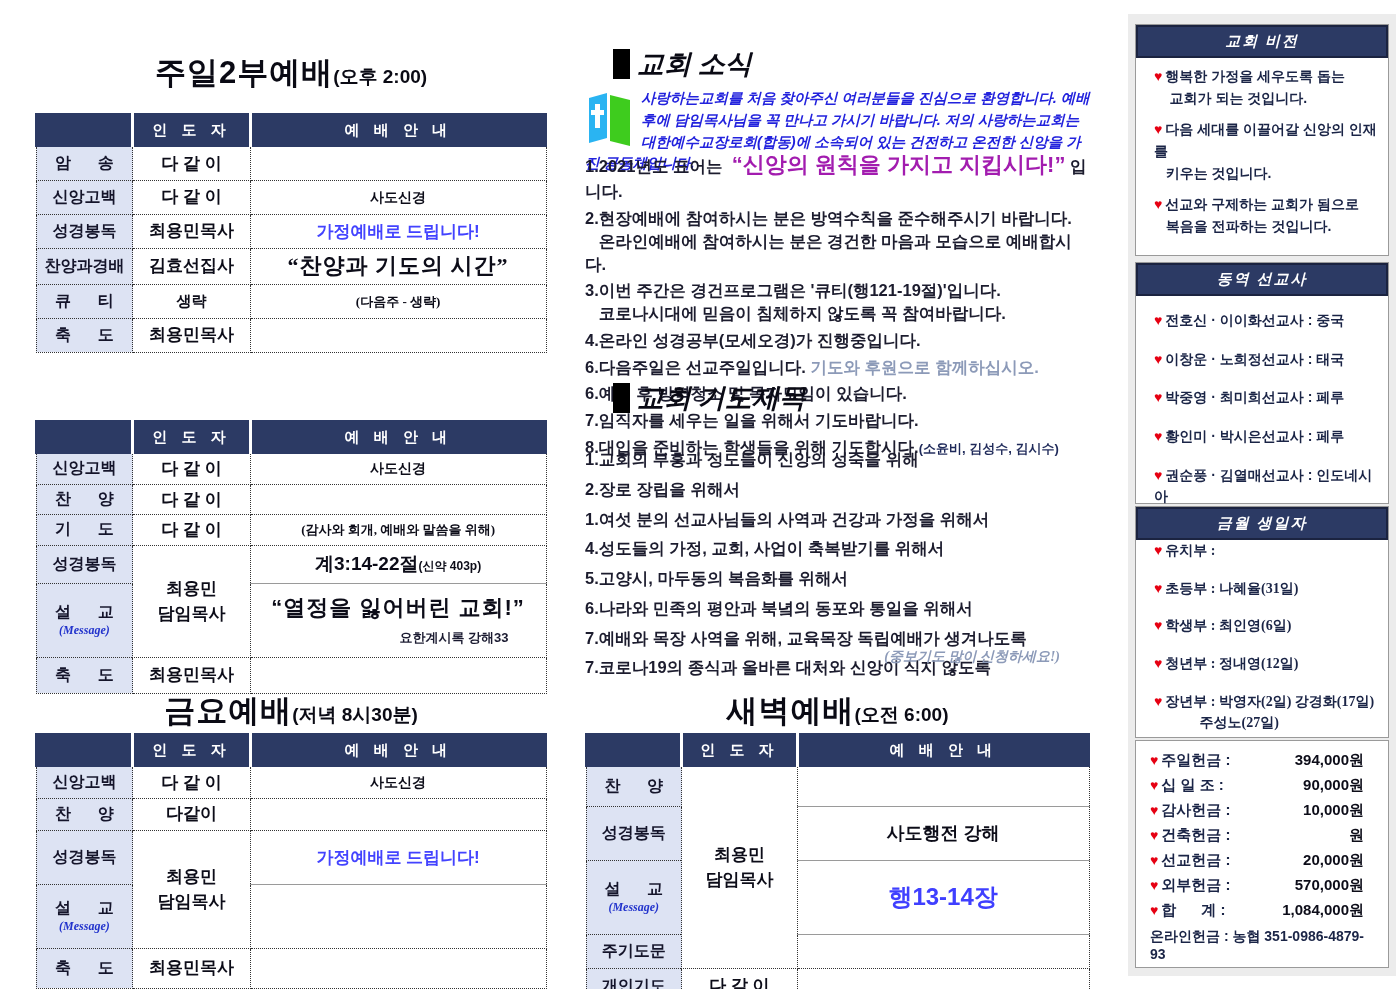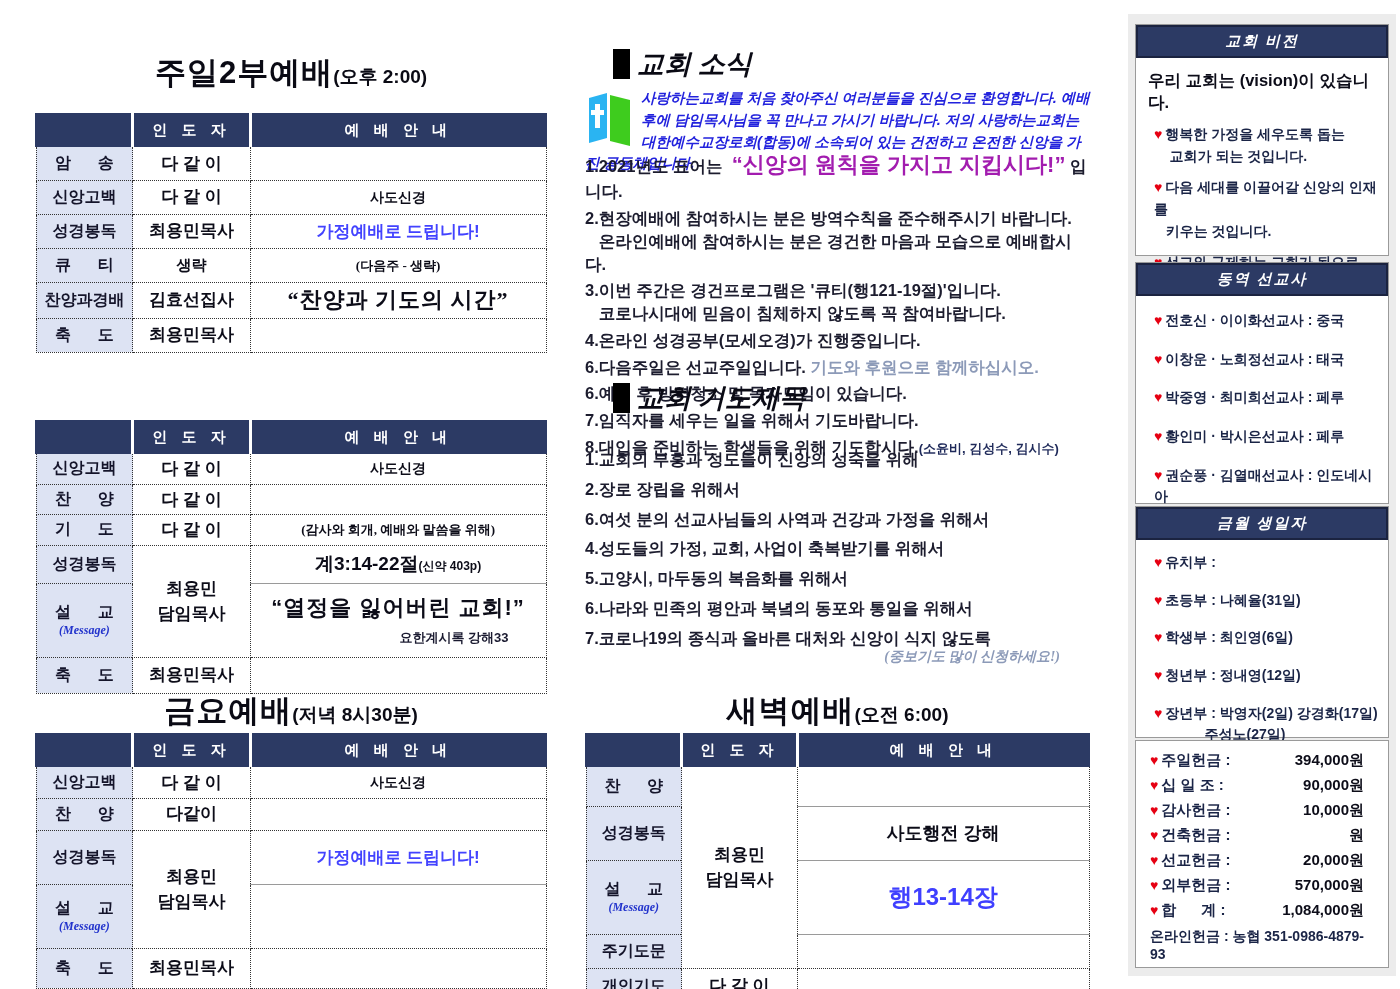--- a/index.html
+++ b/index.html
@@ -98,29 +98,29 @@
           <tr style="height: 34px;">
             <td class="lbl">신앙고백</td>
             <td class="ldr">다 같 이</td>
             <td class="cnt"><span class="c-sm">사도신경</span></td>
           </tr>
           <tr style="height: 34px;">
             <td class="lbl">성경봉독</td>
             <td class="ldr">최용민목사</td>
             <td class="cnt"><span class="c-blue">가정예배로 드립니다!</span></td>
           </tr>
-          <tr style="height: 34px;">
-            <td class="lbl">큐      티</td>
-            <td class="ldr sc">생략</td>
-            <td class="cnt"><span class="c-sc-sm">(다음주  - 생략)</span></td>
-          </tr>
           <tr style="height: 36px;">
             <td class="lbl">찬양과경배</td>
             <td class="ldr">김효선집사</td>
             <td class="cnt"><span class="c-quote">“찬양과 기도의 시간”</span></td>
+          </tr>
+          <tr style="height: 34px;">
+            <td class="lbl">큐      티</td>
+            <td class="ldr sc">생략</td>
+            <td class="cnt"><span class="c-sc-sm">(다음주  - 생략)</span></td>
           </tr>
           <tr style="height: 34px;">
             <td class="lbl">축      도</td>
             <td class="ldr">최용민목사</td>
             <td class="cnt"></td>
           </tr>
         </tbody>
       </table>
 
     <table class="service-table" style="top:420px;">
@@ -245,24 +245,25 @@
         <div class="news-item"><span>8.대입을 준비하는 학생들을 위해 기도합시다.</span><span class="seg-small">(소윤비, 김성수, 김시수)</span></div>
       </div>
 
     <div class="section-head" style="top:380px;left:28px;">
       <span class="block-mark"></span>
       <span class="section-head-text">교회 기도제목</span>
     </div>
     <div class="prayer-list" style="top:448px;">
         <div class="prayer-item">1.교회의 부흥과 성도들이 신앙의 성숙을 위해</div>
         <div class="prayer-item">2.장로 장립을 위해서</div>
-        <div class="prayer-item">6.여섯 분의 선교사님들의 사역과 건강과 가정을 위해서</div>
+        <div class="prayer-item">1.여섯 분의 선교사님들의 사역과 건강과 가정을 위해서</div>
         <div class="prayer-item">4.성도들의 가정, 교회, 사업이 축복받기를 위해서</div>
         <div class="prayer-item">5.고양시, 마두동의 복음화를 위해서</div>
         <div class="prayer-item">6.나라와 민족의 평안과 북녘의 동포와 통일을 위해서</div>
+        <div class="prayer-item">7.예배와 목장 사역을 위해, 교육목장 독립예배가 생겨나도록</div>
         <div class="prayer-item">7.코로나19의 종식과 올바른 대처와 신앙이 식지 않도록</div>
       </div>
     <div class="prayer-footer" style="top:648px;">(중보기도 많이 신청하세요!)</div>
 
     <h2 class="service-title" style="top:690px;">
       <span class="t-main">새벽예배</span><span class="t-time">(오전 6:00)</span>
     </h2>
     <table class="service-table" style="top:733px;">
         <colgroup>
           <col style="width: 19%;">
@@ -302,21 +303,20 @@
           </tr>
         </tbody>
       </table>
   </div>
 
   <div class="col-right">
 
     <div class="panel" style="top:10px;height:230px;">
       <div class="panel-head">교회 비전</div>
       <div class="panel-body">
-        <div class="vision-intro">우리 교회는 (vision)이 있습니다.</div>
         <div>
             <div class="v-item"><span class="heart">♥</span>행복한 가정을 세우도록 돕는
     교회가 되는 것입니다.</div>
             <div class="v-item"><span class="heart">♥</span>다음 세대를 이끌어갈 신앙의 인재를
    키우는 것입니다.</div>
             <div class="v-item"><span class="heart">♥</span>선교와 구제하는 교회가 됨으로
    복음을 전파하는 것입니다.</div>
           </div>
       </div>
     </div>
@@ -328,21 +328,21 @@
           <div class="m-item"><span class="heart">♥</span>이창운 · 노희정선교사 : 태국</div>
           <div class="m-item"><span class="heart">♥</span>박중영 · 최미희선교사 : 페루</div>
           <div class="m-item"><span class="heart">♥</span>황인미 · 박시은선교사 : 페루</div>
           <div class="m-item"><span class="heart">♥</span>권순풍 · 김열매선교사 : 인도네시아</div>
           <div class="m-item"><span class="heart">♥</span>이영권 · 고성복선교사 : 탄자니아</div>
         </div>
     </div>
 
     <div class="panel" style="top:492px;height:230px;">
       <div class="panel-head">금월 생일자</div>
-      <div class="panel-body" style="padding-top:12px;">
+      <div class="panel-body" style="padding-top:0;font-family:Liberation Serif, serif;">
           <div class="b-item"><span class="heart">♥</span>유치부 : </div>
           <div class="b-item"><span class="heart">♥</span>초등부 : 나혜율(31일)</div>
           <div class="b-item"><span class="heart">♥</span>학생부 : 최인영(6일)</div>
           <div class="b-item"><span class="heart">♥</span>청년부 : 정내영(12일)</div>
           <div class="b-item"><span class="heart">♥</span>장년부 : 박영자(2일) 강경화(17일)
              주성노(27일)</div>
         </div>
     </div>
 
     <div class="panel" style="top:726px;height:226px;">

